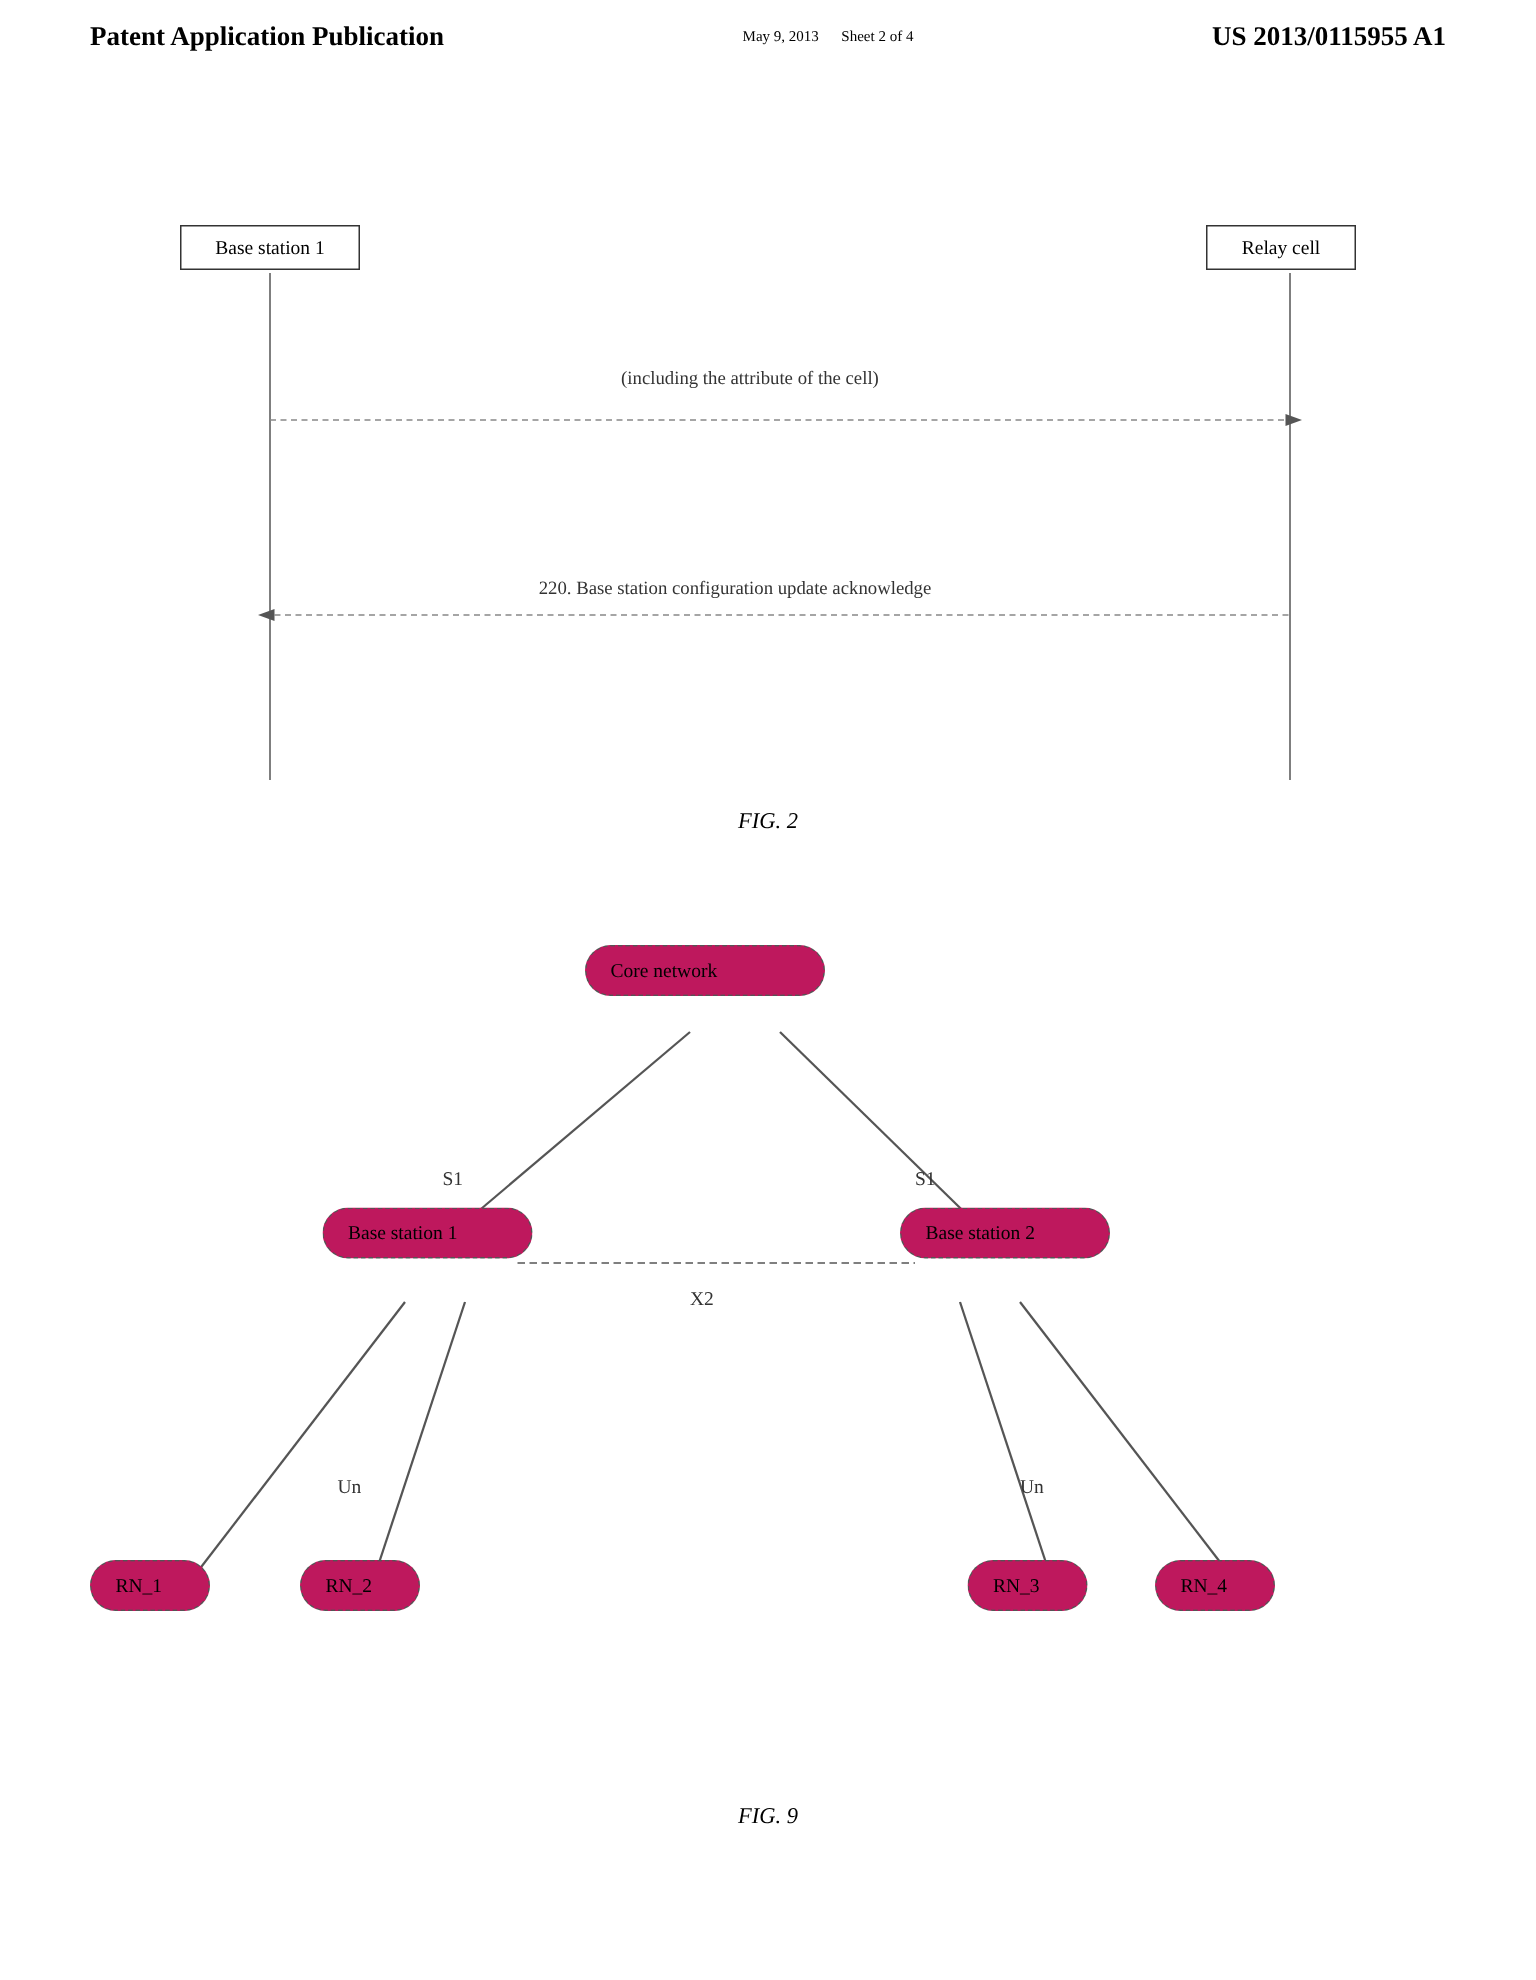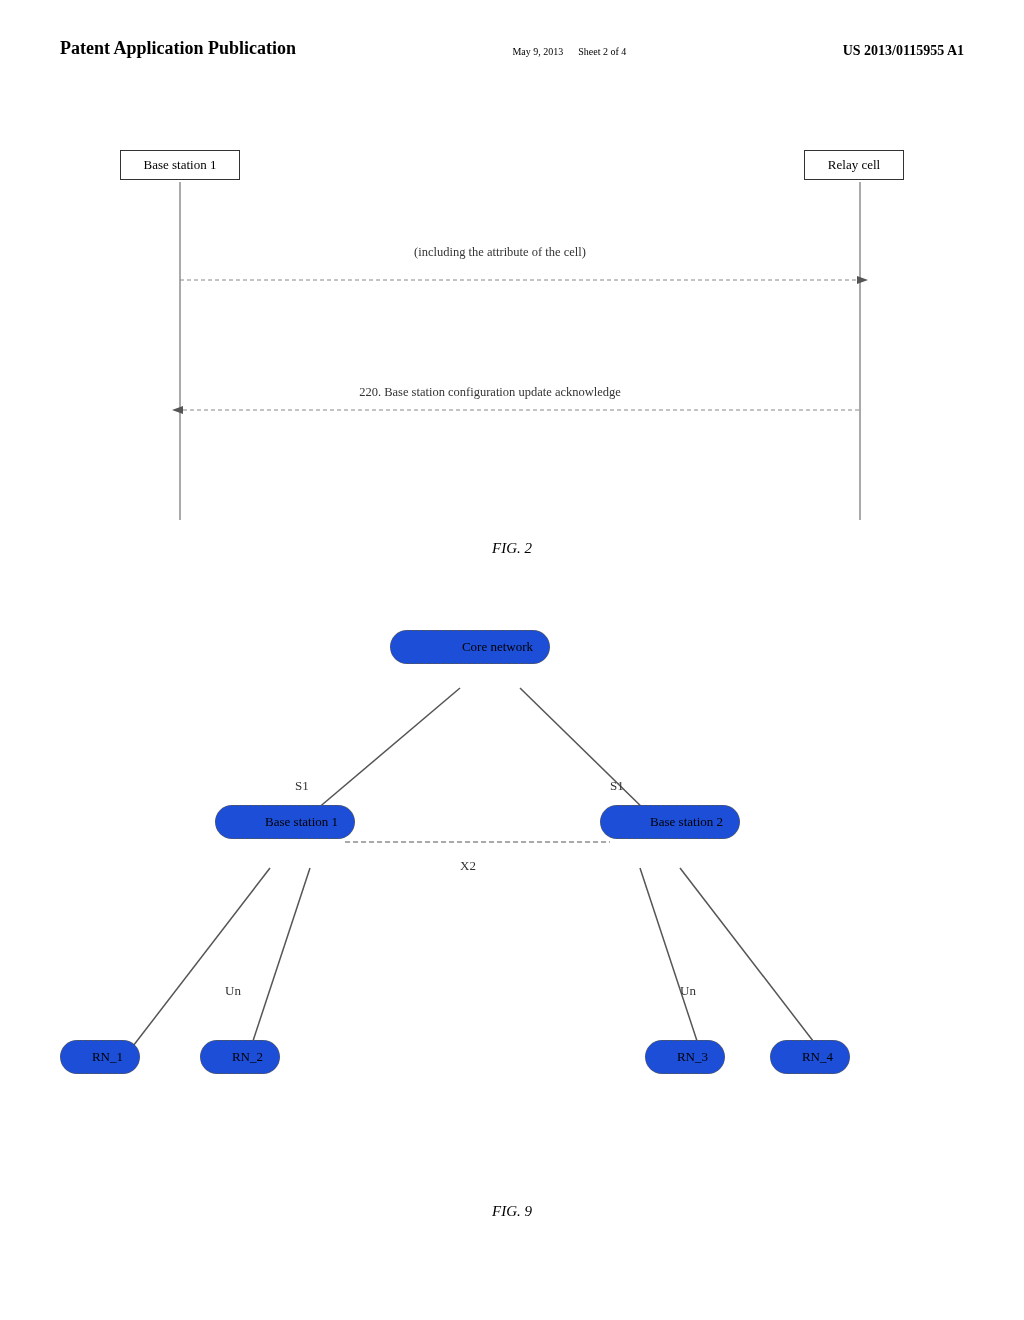--- a/index.html
+++ b/index.html
@@ -9,36 +9,36 @@
       background: #fff;
       font-family: 'Times New Roman', Times, serif;
       position: relative;
       overflow: hidden;
     }
 
     
     .header {
       display: flex;
       justify-content: space-between;
-      align-items: flex-end;
-      padding: 38px 60px 0 60px;
+      align-items: center;
+      padding: 14px 60px 0 60px;
       border-bottom: none;
       gap: 16px;
     }
     .header-left {
       font-size: 18px;
       font-weight: bold;
     }
     .header-center {
       font-size: 10px;
       text-align: center;
       line-height: 1.5;
     }
     .header-right {
-      font-size: 14px;
+      font-size: 18px;
       font-weight: bold;
       text-align: right;
       font-family: Liberation Serif, serif;
     }
 
     
     .fig2-container {
       position: absolute;
       top: 130px;
       left: 60px;
@@ -104,22 +104,22 @@
       height: 600px;
     }
 
     
     .net-node {
       position: absolute;
       border: 1px dashed #555;
       border-radius: 18px;
       padding: 8px 16px;
       font-size: 13px;
-      text-align: right;
-      background: #1d4ed8;
+      text-align: left;
+      background: #be185d;
       white-space: nowrap;
     }
 
     .net-label {
       position: absolute;
       font-size: 13px;
       text-align: center;
       color: #333;
       margin-top: 43px;
     }

